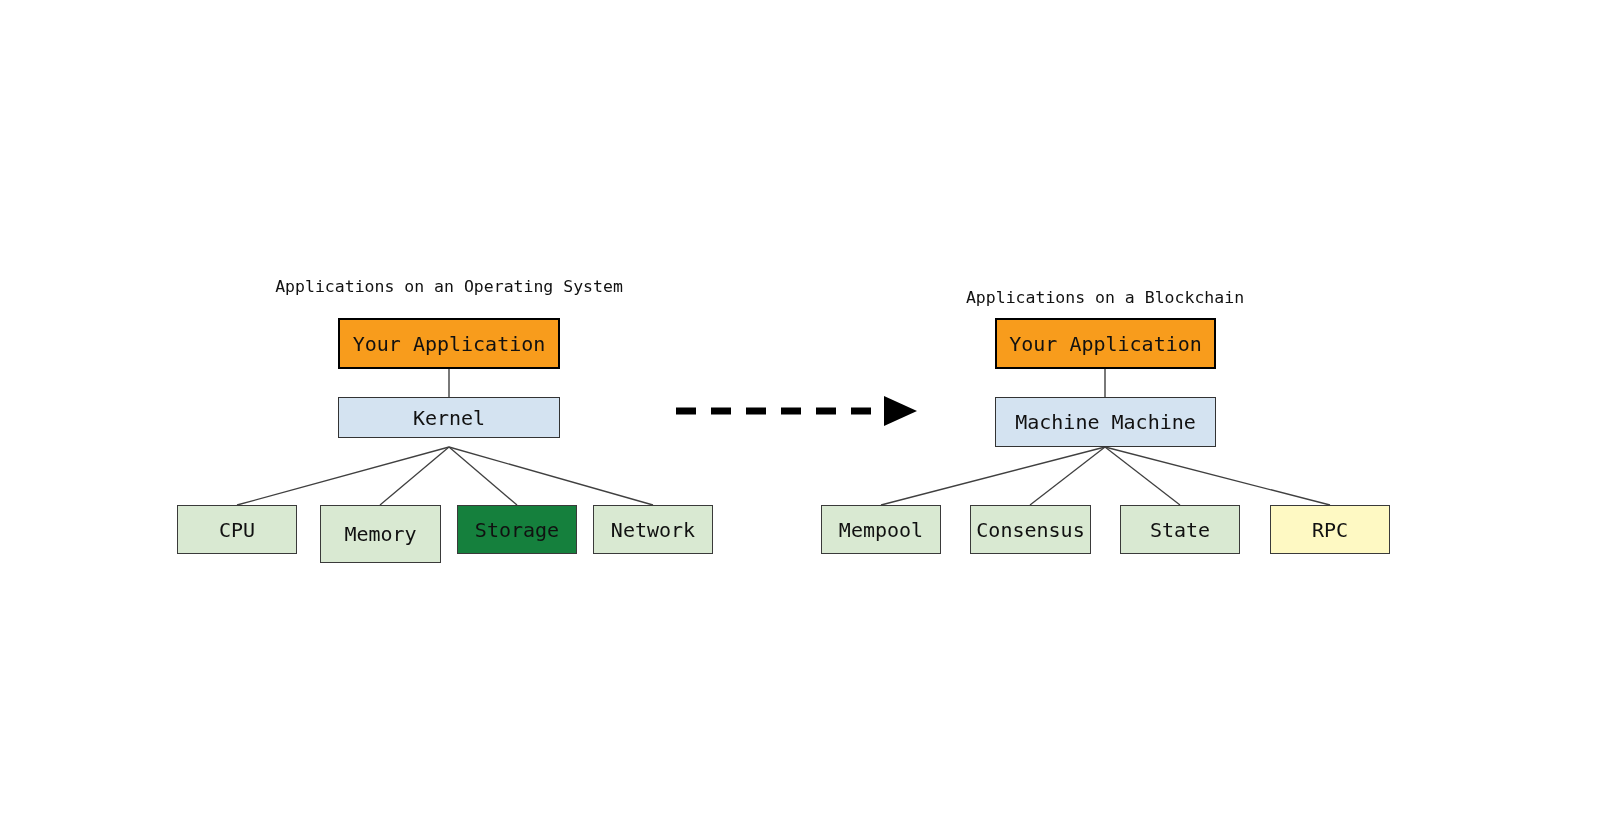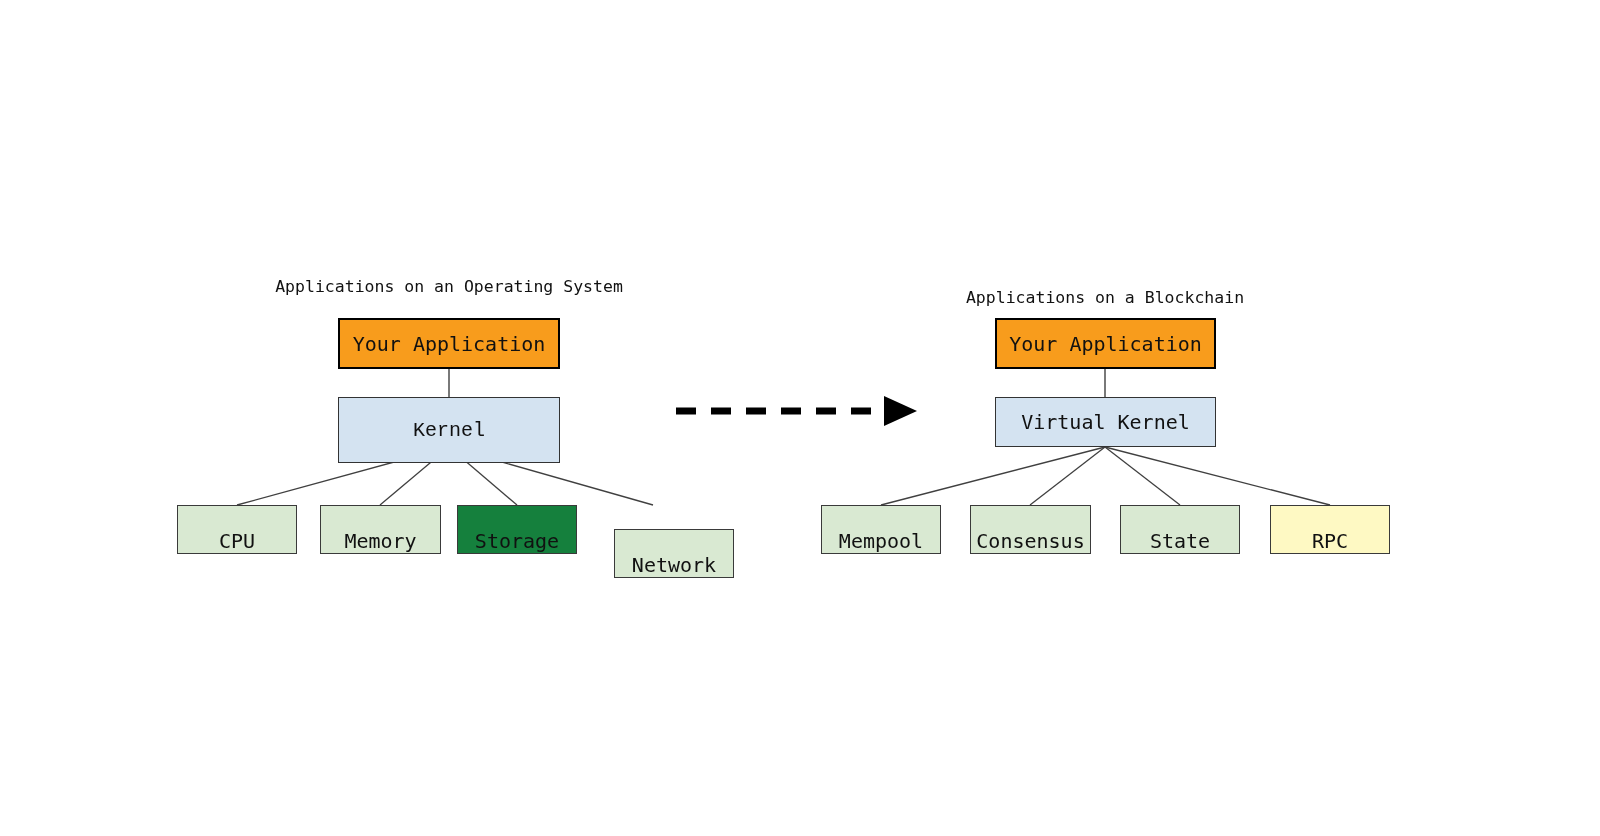--- a/index.html
+++ b/index.html
@@ -43,21 +43,20 @@
     border-style: solid;
   }
   .node-app {
     border-width: 2px;
   }
   .node-mid {
     border-width: 1.5px;
   }
   .node-leaf {
     border-width: 1.4px;
-    align-items: flex-end;
   }
 </style>
 </head>
 <body>
 
 <div class="canvas">
 
   <svg class="edges-layer" viewBox="0 0 1600 836" xmlns="http://www.w3.org/2000/svg">
 
     <line x1="449" y1="369" x2="449" y2="397" stroke-width="1.4" stroke="#404040"></line>
@@ -77,45 +76,45 @@
       <polygon points="884,396 884,426 917,411" fill="#000000"></polygon>
     </g>
   </svg>
 
   <div class="tree-title" style="left:449px; top:277px;">Applications on an Operating System</div>
 
   <div class="node node-app" style="left: 338px; top: 318px; width: 222px; height: 51px; background: rgb(248, 156, 28); border-color: rgb(0, 0, 0);">
     <span>Your Application</span>
   </div>
 
-  <div class="node node-mid" style="left: 338px; top: 397px; width: 222px; height: 66px; background: rgb(212, 227, 241); border-color: rgb(51, 51, 51); font-family: Liberation Mono, monospace;">
+  <div class="node node-mid" style="left: 338px; top: 397px; width: 222px; height: 41px; background: rgb(212, 227, 241); border-color: rgb(51, 51, 51);">
     <span>Kernel</span>
   </div>
 
   <div class="node node-leaf" style="left: 177px; top: 505px; width: 120px; height: 49px; background: rgb(217, 233, 210); border-color: rgb(58, 58, 58);">
     <span>CPU</span>
   </div>
-  <div class="node node-leaf" style="left: 320px; top: 505px; width: 121px; height: 49px; background: rgb(217, 233, 210); border-color: rgb(58, 58, 58);">
+  <div class="node node-leaf" style="left: 320px; top: 505px; width: 121px; height: 58px; background: rgb(217, 233, 210); border-color: rgb(58, 58, 58);">
     <span>Memory</span>
   </div>
   <div class="node node-leaf" style="left: 457px; top: 505px; width: 120px; height: 49px; background: #15803d; border-color: rgb(58, 58, 58);">
     <span>Storage</span>
   </div>
-  <div class="node node-leaf" style="left: 593px; top: 529px; width: 120px; height: 49px; background: rgb(217, 233, 210); border-color: rgb(58, 58, 58); margin-left: 21px;">
+  <div class="node node-leaf" style="left: 593px; top: 505px; width: 120px; height: 49px; background: rgb(217, 233, 210); border-color: rgb(58, 58, 58);">
     <span>Network</span>
   </div>
 
   <div class="tree-title" style="left:1105px; top:288px;">Applications on a Blockchain</div>
 
   <div class="node node-app" style="left: 995px; top: 318px; width: 221px; height: 51px; background: rgb(248, 156, 28); border-color: rgb(0, 0, 0);">
     <span>Your Application</span>
   </div>
 
   <div class="node node-mid" style="left: 995px; top: 397px; width: 221px; height: 50px; background: rgb(212, 227, 241); border-color: rgb(51, 51, 51);">
-    <span>Virtual Kernel</span>
+    <span>Machine Machine</span>
   </div>
 
   <div class="node node-leaf" style="left: 821px; top: 505px; width: 120px; height: 49px; background: rgb(217, 233, 210); border-color: rgb(58, 58, 58);">
     <span>Mempool</span>
   </div>
   <div class="node node-leaf" style="left: 970px; top: 505px; width: 121px; height: 49px; background: rgb(217, 233, 210); border-color: rgb(58, 58, 58);">
     <span>Consensus</span>
   </div>
   <div class="node node-leaf" style="left: 1120px; top: 505px; width: 120px; height: 49px; background: rgb(217, 233, 210); border-color: rgb(58, 58, 58);">
     <span>State</span>

